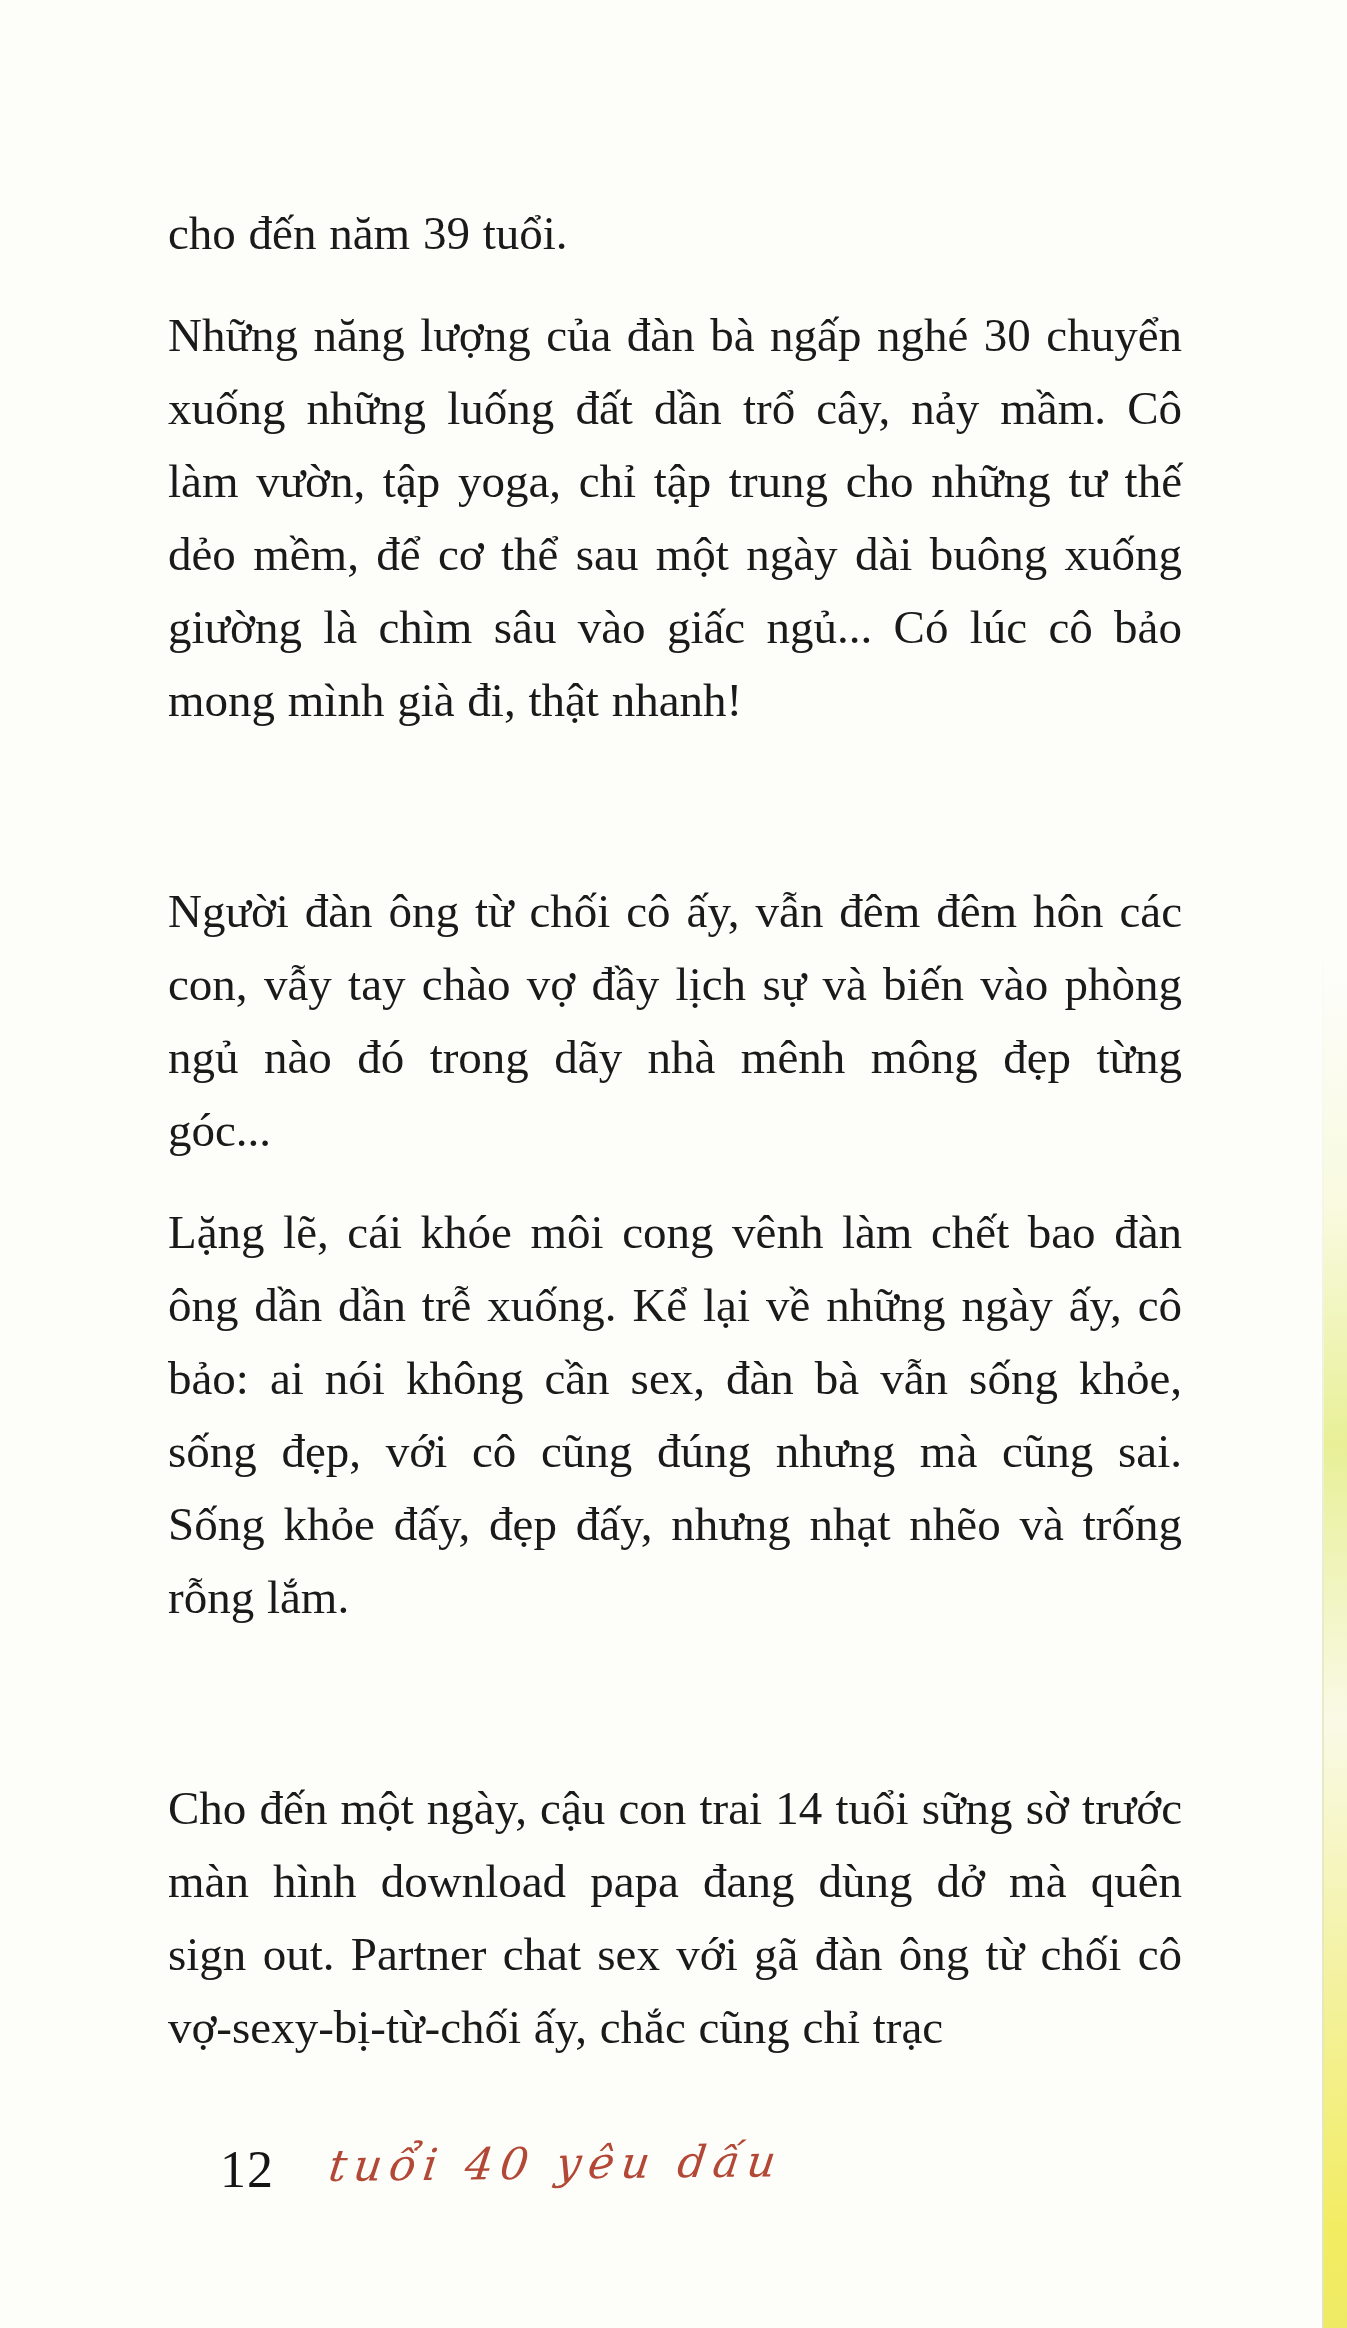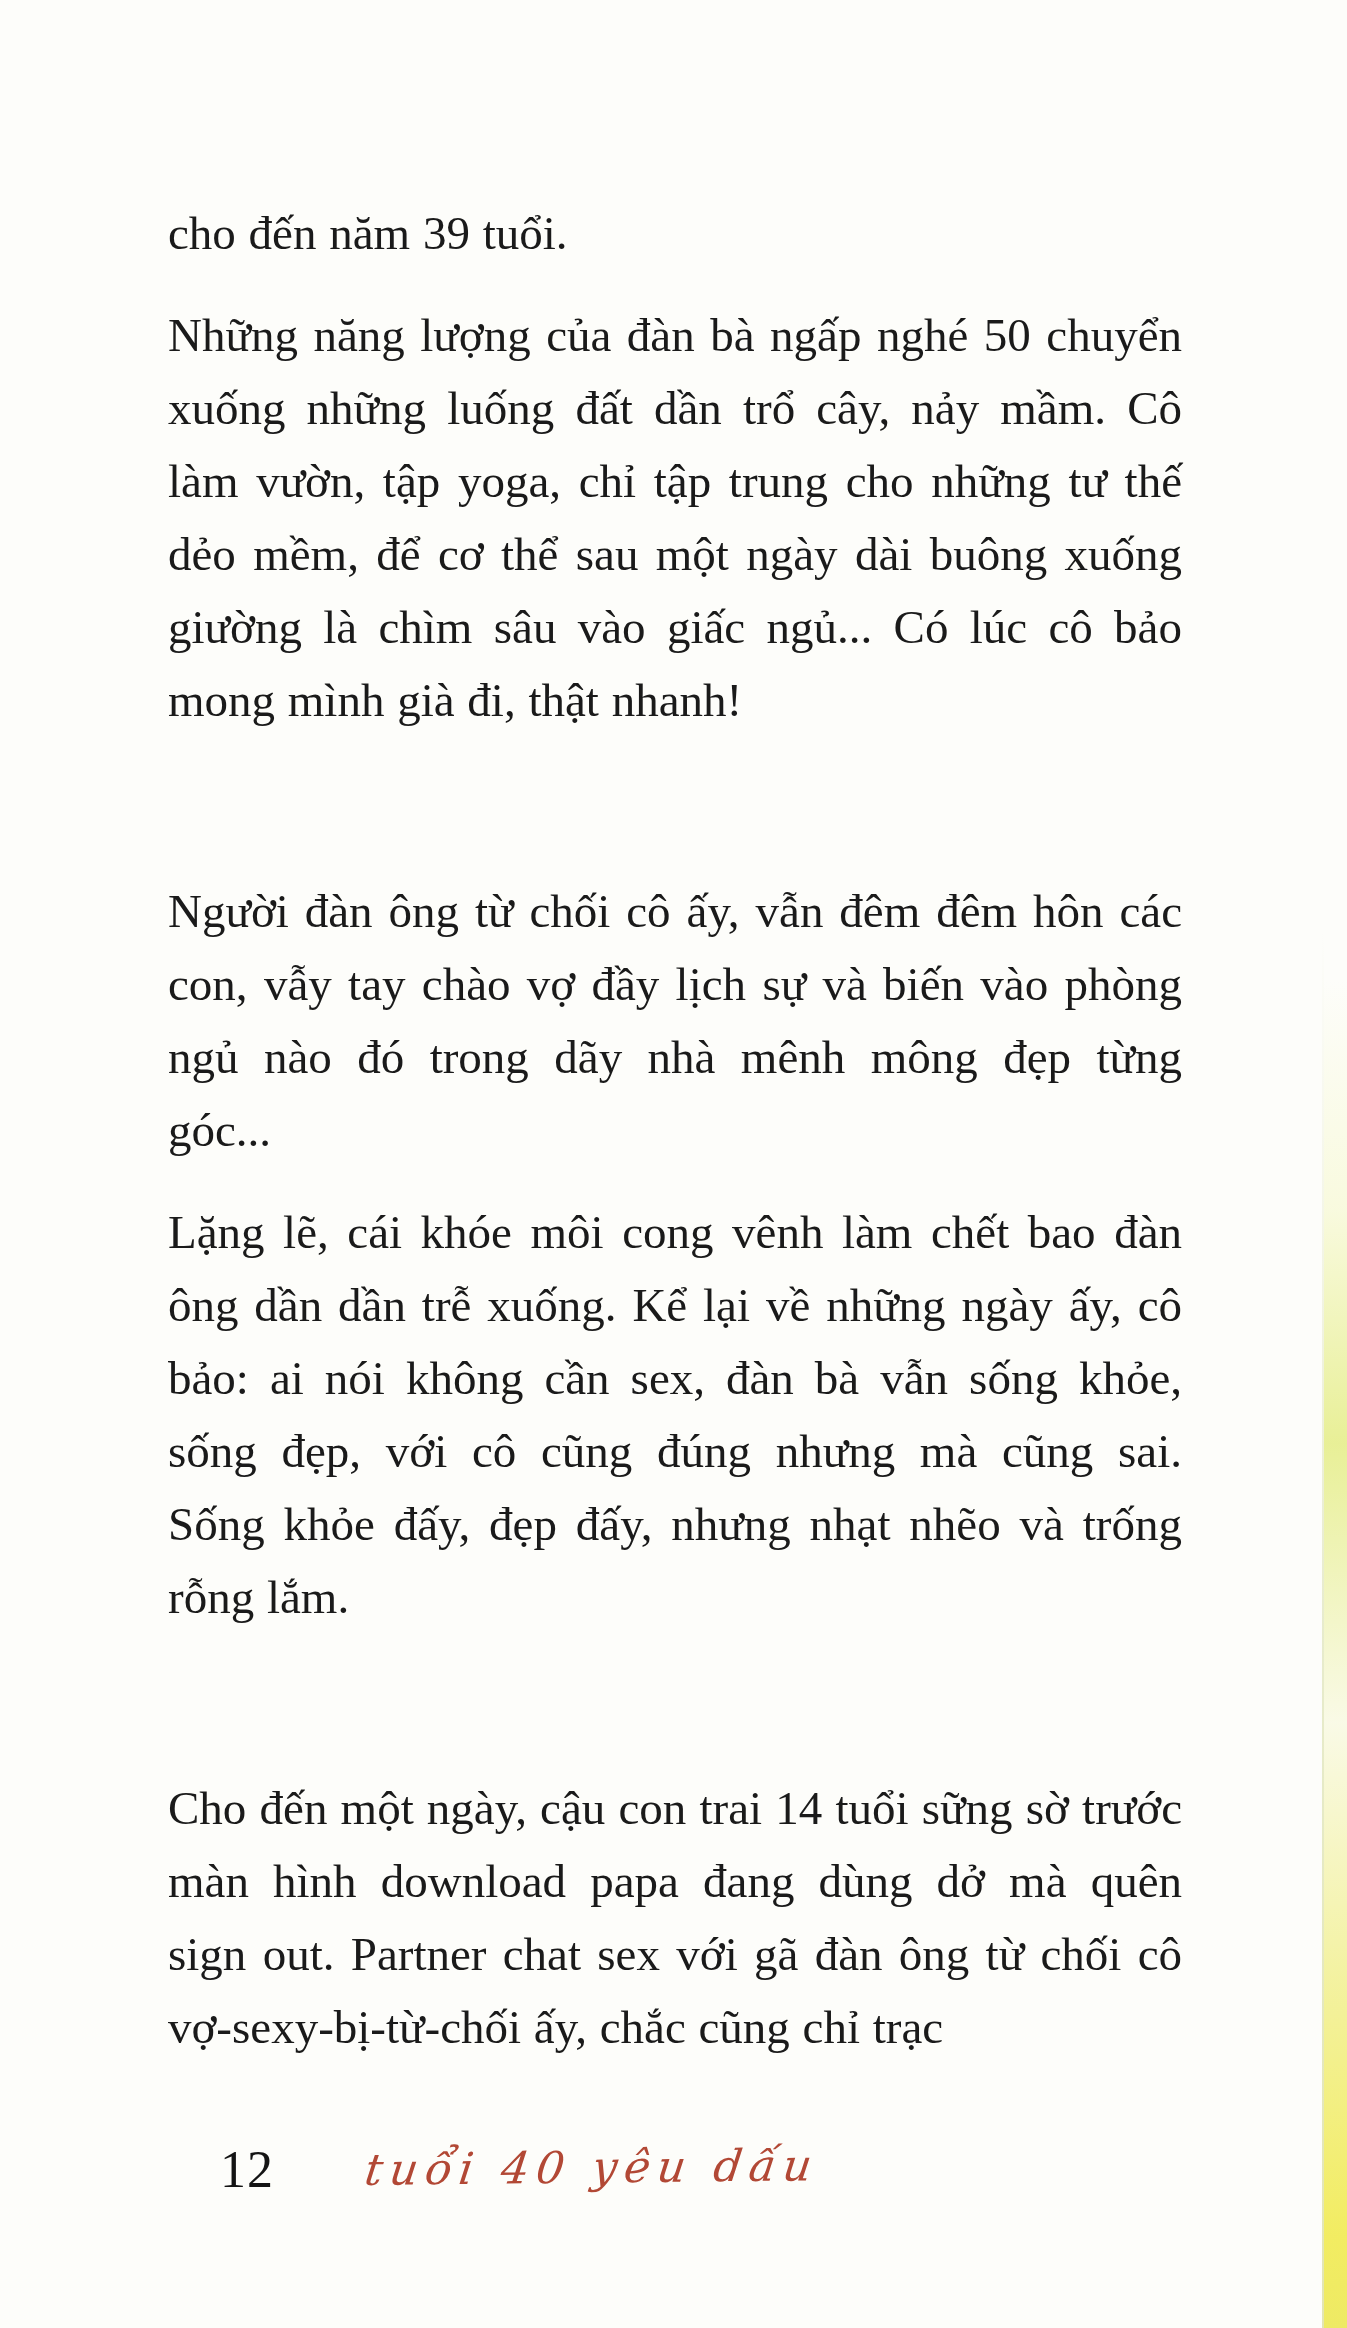--- a/index.html
+++ b/index.html
@@ -20,22 +20,22 @@
     color:#1a1a1a;
     text-align:justify;
     word-spacing:1px;
   }
   .para{margin:0 0 29px 0;}
   .para.big-gap{margin-top:138px;}
   .footer{
     position:absolute;
     left:220px;top:2140px;
     display:flex;
-    align-items:center;
-    gap:88px;
+    align-items:flex-start;
+    gap:52px;
   }
   .page-number{
     font-size:52px;
     color:#141414;
     letter-spacing:1px;
   }
   .script-title{
     font-family:"DejaVu Serif", serif;
     font-style:italic;
     font-size:44px;
@@ -68,21 +68,21 @@
     background:linear-gradient(to bottom, rgba(205,214,150,0), rgba(205,214,150,.45), rgba(205,210,120,.55));
   }
 </style>
 </head>
 <body>
 
 <div class="page">
 
   <div class="text-block">
     <p class="para">cho đến năm 39 tuổi.</p>
-    <p class="para">Những năng lượng của đàn bà ngấp nghé 50 chuyển xuống những luống đất dần trổ cây, nảy mầm. Cô làm vườn, tập yoga, chỉ tập trung cho những tư thế dẻo mềm, để cơ thể sau một ngày dài buông xuống giường là chìm sâu vào giấc ngủ... Có lúc cô bảo mong mình già đi, thật nhanh!</p>
+    <p class="para">Những năng lượng của đàn bà ngấp nghé 30 chuyển xuống những luống đất dần trổ cây, nảy mầm. Cô làm vườn, tập yoga, chỉ tập trung cho những tư thế dẻo mềm, để cơ thể sau một ngày dài buông xuống giường là chìm sâu vào giấc ngủ... Có lúc cô bảo mong mình già đi, thật nhanh!</p>
     <p class="para big-gap">Người đàn ông từ chối cô ấy, vẫn đêm đêm hôn các con, vẫy tay chào vợ đầy lịch sự và biến vào phòng ngủ nào đó trong dãy nhà mênh mông đẹp từng góc...</p>
     <p class="para">Lặng lẽ, cái khóe môi cong vênh làm chết bao đàn ông dần dần trễ xuống. Kể lại về những ngày ấy, cô bảo: ai nói không cần sex, đàn bà vẫn sống khỏe, sống đẹp, với cô cũng đúng nhưng mà cũng sai. Sống khỏe đấy, đẹp đấy, nhưng nhạt nhẽo và trống rỗng lắm.</p>
     <p class="para big-gap">Cho đến một ngày, cậu con trai 14 tuổi sững sờ trước màn hình download papa đang dùng dở mà quên sign out. Partner chat sex với gã đàn ông từ chối cô vợ-sexy-bị-từ-chối ấy, chắc cũng chỉ trạc</p>
   </div>
 
   <div class="footer">
     <span class="page-number">12</span>
     <span class="script-title">tuổi 40 yêu dấu</span>
   </div>
 

